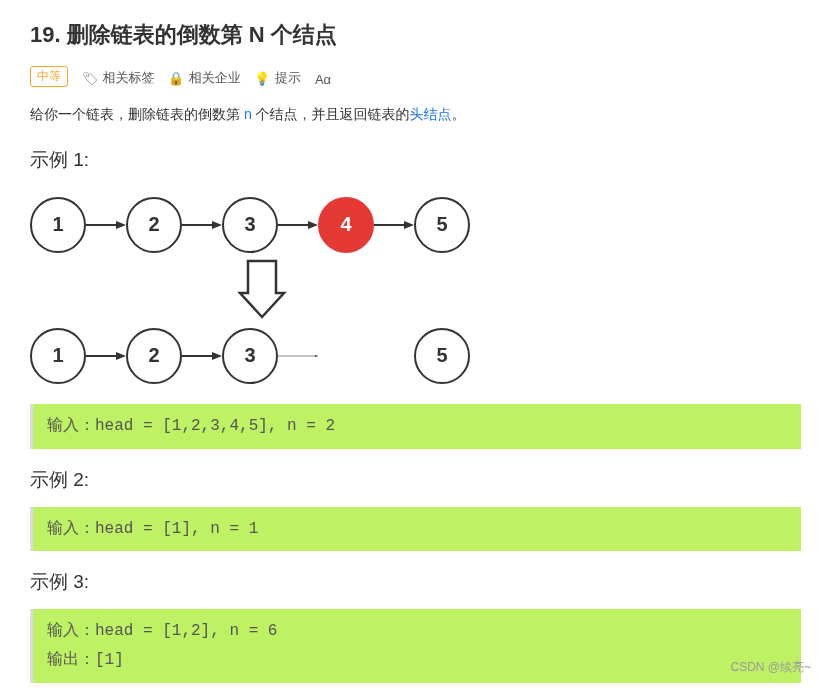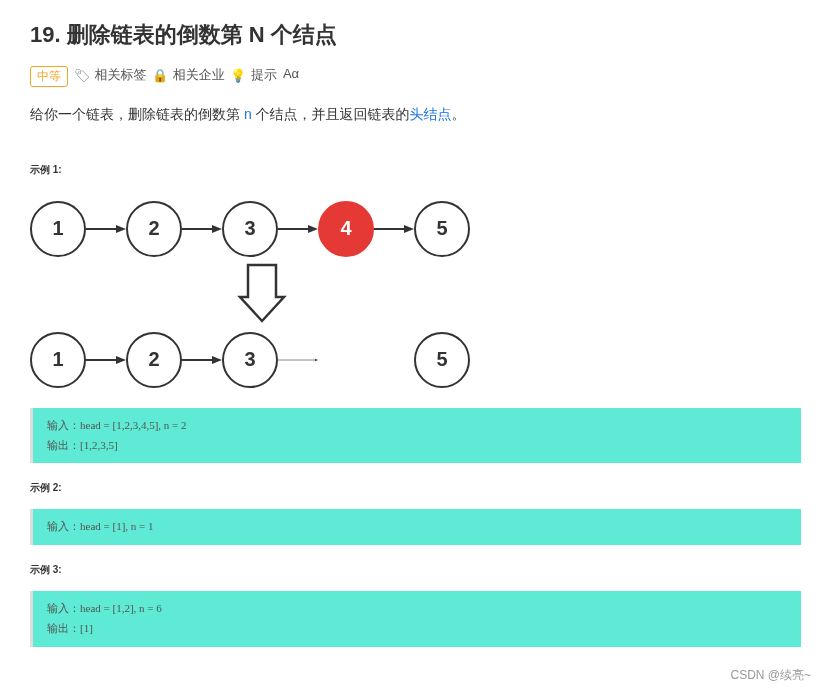--- a/index.html
+++ b/index.html
@@ -15,22 +15,22 @@
 
     .title {
       font-size: 22px;
       font-weight: bold;
       color: #333;
       margin-bottom: 16px;
     }
 
     .meta-bar {
       display: flex;
-      align-items: flex-start;
-      gap: 6px;
+      align-items: flex-end;
+      gap: 14px;
       margin-bottom: 16px;
     }
 
     .badge-medium {
       background: #fff;
       color: #f5a623;
       border: 1px solid #f5a623;
       border-radius: 3px;
       padding: 1px 6px;
       font-size: 12px;
@@ -45,31 +45,31 @@
     }
 
     .meta-icon {
       font-size: 13px;
       color: #888;
     }
 
     .description {
       color: #333;
       font-size: 14px;
-      margin-bottom: 36px;
+      margin-bottom: 20px;
       line-height: 1.7;
     }
 
     .highlight-blue {
       color: #1a73e8;
     }
 
     .example-title {
-      font-weight: bold;
-      font-size: 10px;
+      font-weight: normal;
+      font-size: 19px;
       margin-bottom: 14px;
       color: #333;
     }
 
     
     .diagram-area {
       margin-bottom: 10px;
       padding: 10px 0;
     }
 
@@ -119,36 +119,36 @@
       padding-left: 210px;
       margin: 8px 0 8px 0;
     }
 
     .arrow-down svg {
       width: 40px;
       height: 50px;
     }
 
     .code-block {
-      background: #5eead4;
+      background: #bef264;
       border-left: 3px solid #ddd;
       padding: 8px 14px;
       margin-bottom: 18px;
-      font-family: Liberation Serif, serif;
-      font-size: 11px;
+      font-family: Liberation Mono, monospace;
+      font-size: 16px;
       line-height: 1.8;
     }
 
     .code-line-label {
       color: #555;
     }
 
     .watermark {
       position: fixed;
-      bottom: 4px;
+      bottom: 12px;
       right: 20px;
       font-size: 12px;
       color: #999;
     }
   </style>
 </head>
 <body>
 
 <h1 class="title">19. 删除链表的倒数第 N 个结点</h1>
 
@@ -243,23 +243,20 @@
           <polygon points="126,6 136,10 126,14" fill="#333"></polygon>
         </svg>
     </div>
     <div class="node">5</div>
   </div>
 </div>
 
 <div class="code-block">
   <div>
     <span class="code-line-label">输入：head = [1,2,3,4,5], n = 2</span>
-  </div>
-  <div>
-    <span class="code-line-label">输出：[1,2,3,5]</span>
   </div>
 </div>
 
 <div class="example-title">示例 2:</div>
 <div class="code-block">
   <div>
     <span class="code-line-label">输入：head = [1], n = 1</span>
   </div>
 </div>
 

